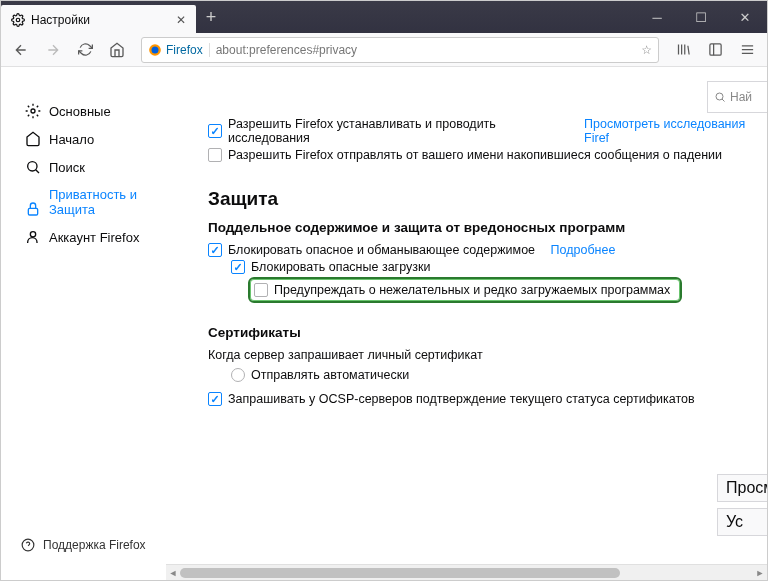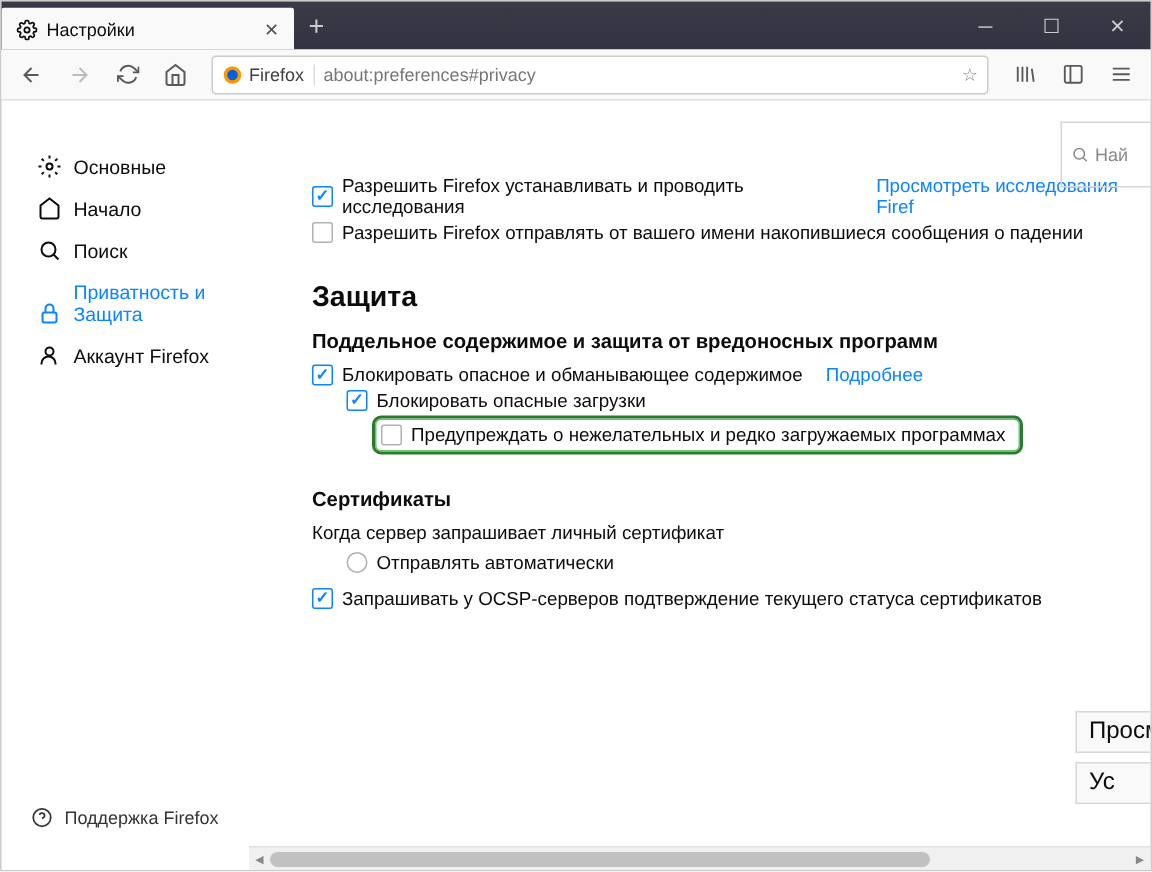--- a/index.html
+++ b/index.html
@@ -7,31 +7,31 @@
 .window { width: 768px; height: 581px; display: flex; flex-direction: column; border: 1px solid #ccc; }
 .titlebar { height: 32px; background: linear-gradient(#3a3a47, #323241); display: flex; align-items: stretch; }
 .tab { background: #f9f9fa; border-top: 2px solid transparent; border-radius: 2px 2px 0 0; margin-top: 4px; display: flex; align-items: center; padding: 0 10px; width: 195px; font-size: 12px; color: #0c0c0d; position: relative; gap: 6px; }
 .tab-close { margin-left: auto; color: #555; cursor: pointer; }
 .newtab { width: 30px; display: flex; align-items: center; justify-content: center; color: #ccc; font-size: 18px; }
 .winctrl { margin-left: auto; display: flex; }
 .winctrl div { width: 44px; display: flex; align-items: center; justify-content: center; color: #ccc; }
 .navbar { height: 34px; background: #f9f9fa; border-bottom: 1px solid #e1e1e2; display: flex; align-items: center; padding: 0 6px; gap: 4px; }
 .navbtn { width: 28px; height: 28px; display: flex; align-items: center; justify-content: center; border-radius: 4px; color: #5a5a5a; }
 .urlbar { flex: 1; height: 26px; background: #fff; border: 1px solid #ccc; border-radius: 3px; display: flex; align-items: center; padding: 0 6px; gap: 6px; font-size: 12px; margin: 0 6px; }
-.urlbar .fxlabel { color: #404040; border-right: 1px solid #ddd; padding-right: 6px; display:flex; align-items:center; gap:4px;}
+.urlbar .fxlabel { color: #0369a1; border-right: 1px solid #ddd; padding-right: 6px; display:flex; align-items:center; gap:4px;}
 .urlbar .addr { color: #777; }
 .urlbar .star { margin-left: auto; color: #888; }
 .content { flex: 1; display: flex; position: relative; overflow: hidden; }
 .sidebar { width: 165px; padding: 30px 0 0 20px; }
 .side-item { display: flex; align-items: flex-end; gap: 8px; padding: 6px 4px; font-size: 13px; color: #0c0c0d; cursor: pointer; }
 .side-item.active { color: #0a84ff; }
 .side-item svg { flex-shrink: 0; }
 .support { position: absolute; bottom: 28px; left: 20px; display: flex; align-items: center; gap: 8px; font-size: 12px; color: #333; }
 .main { flex: 1; padding: 12px 0 0 42px; position: relative; overflow: hidden; }
-.search-pref { position: absolute; top: 14px; right: 0; width: 60px; height: 44px; border: 1px solid #d7d7db; border-right: none; display:flex; align-items:center; padding-left:6px; font-size:12px; color:#888; }
+.search-pref { position: absolute; top: 14px; right: 0; width: 60px; height: 32px; border: 1px solid #d7d7db; border-right: none; display:flex; align-items:center; padding-left:6px; font-size:12px; color:#888; }
 .search-pref svg { margin-right:4px; }
 .row { display: flex; align-items: center; gap: 6px; margin: 3px 0; font-size: 12.5px; }
 .chk { width: 14px; height: 14px; border: 1px solid #b1b1b3; border-radius: 2px; background:#fff; flex-shrink:0; display:flex; align-items:center; justify-content:center; }
 .chk.checked { background: #fff; border-color:#0a84ff; }
 .chk.checked::after { content:"✓"; color:#0a84ff; font-size:11px; font-weight:bold; line-height:1; }
 .radio { width: 14px; height: 14px; border: 1px solid #b1b1b3; border-radius: 50%; flex-shrink:0; display:flex; align-items:center; justify-content:center; background:#fff;}
 .radio.checked { border-color:#0a84ff; }
 .radio.checked::after { content:""; width:6px; height:6px; background:#0a84ff; border-radius:50%; }
 .link { color: #0a84ff; cursor: pointer; }
 h2.sec { font-size: 19px; font-weight: 600; margin: 26px 0 10px 0; }

